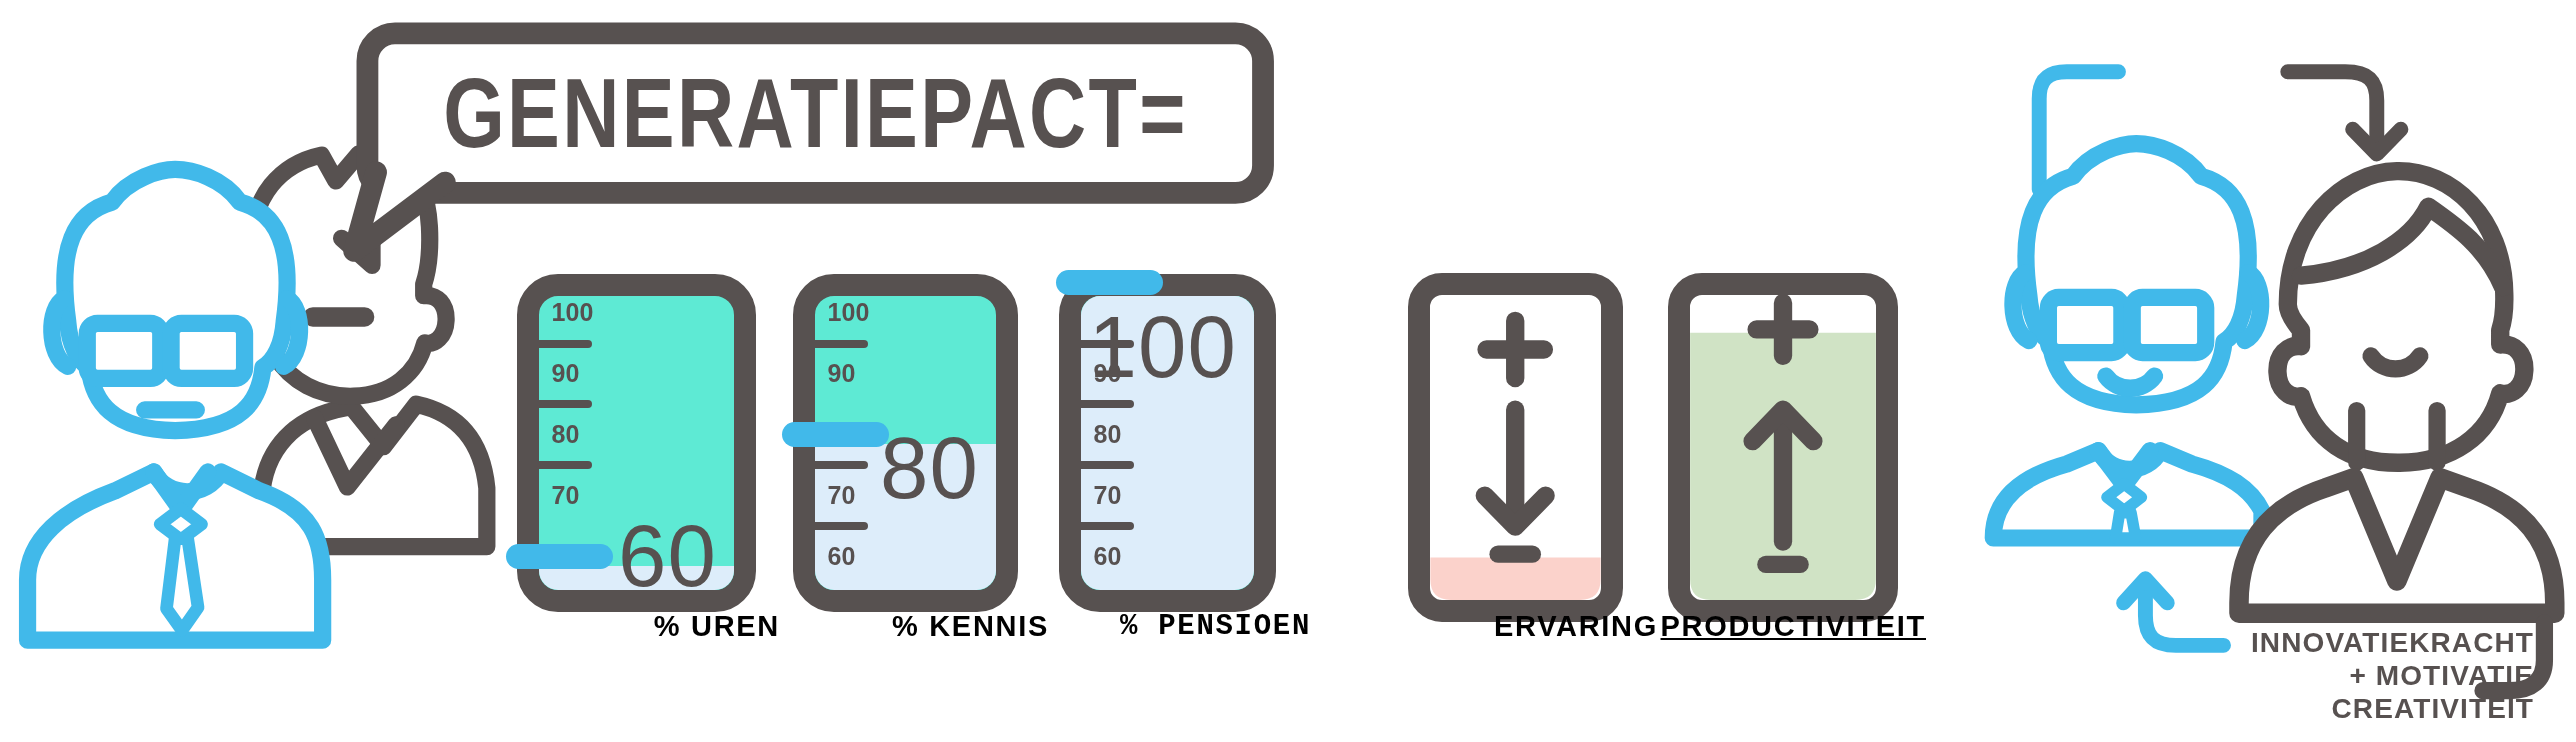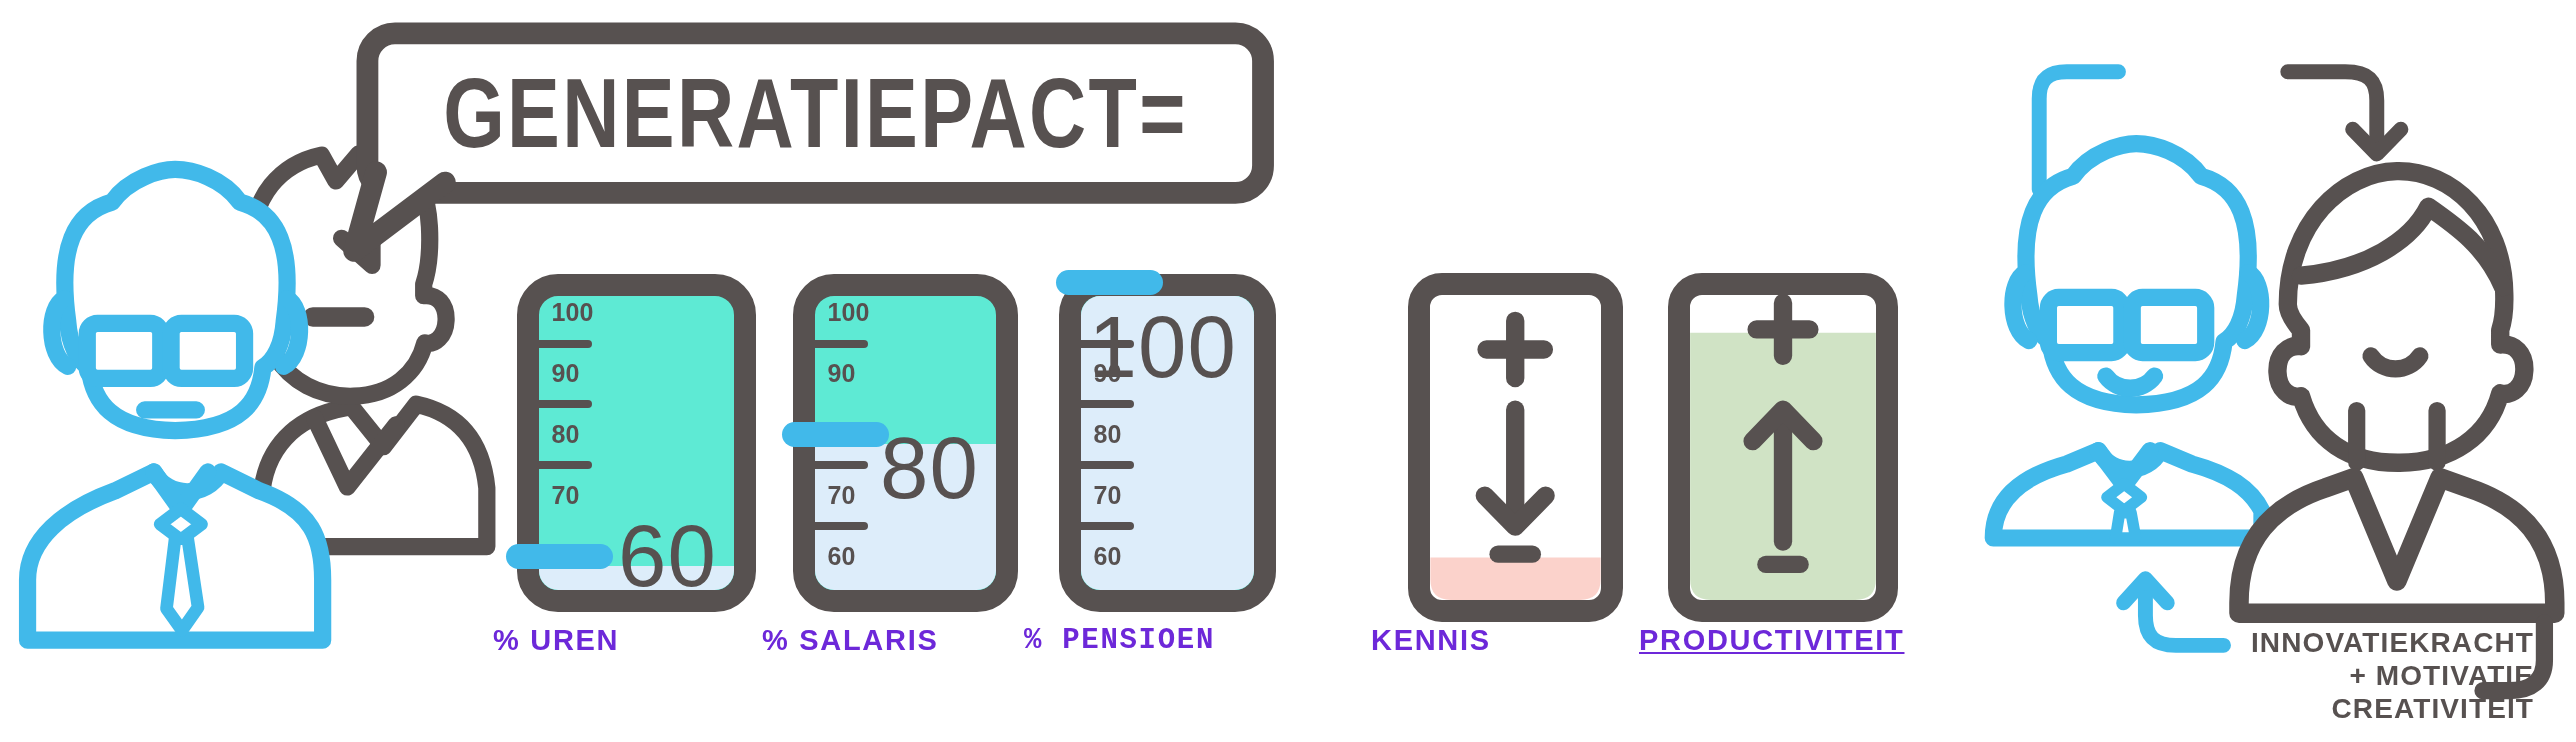--- a/index.html
+++ b/index.html
@@ -31,22 +31,22 @@
   }
   .gauge .tick{position:absolute;left:0;width:53px;height:8px;background:#575150;border-radius:0 4.6px 4.6px 0;}
   
   .indicator{
     position:absolute;top:273px;height:305px;background:#fff;
     border:22px solid #575150;border-radius:34px;
   }
   .indicator svg{position:absolute;left:0;top:0;}
   
   .caption{
-    position:absolute;top:624px;width:287px;text-align:left;
-    font-size:29px;font-weight:bold;color:#6d28d9;letter-spacing:1.7px;white-space:nowrap;
+    position:absolute;top:610px;width:287px;text-align:right;
+    font-size:29px;font-weight:bold;color:#000000;letter-spacing:1.7px;white-space:nowrap;
   }
   
   .exchangeLabel{
     position:absolute;text-align:center;font-size:28px;font-weight:bold;
     color:#575150;letter-spacing:1.1px;line-height:33px;white-space:nowrap;
   }
   #exchange-top{left:2061px;top:41px;width:293px;}
   #exchange-bottom{left:2184px;top:626px;width:350px;text-align:right;}
 </style>
 </head>
@@ -149,23 +149,23 @@
       <g stroke="#575150" stroke-linecap="round" stroke-linejoin="round" fill="none">
         <path d="M162,14 V106 M116,60 H208" stroke-width="32"></path>
         <path d="M162,430 V205" stroke-width="32"></path>
         <path d="M109,255 L162,200 L215,255" stroke-width="32"></path>
         <path d="M132,470 H192" stroke-width="30"></path>
       </g>
     </svg>
   </div>
 
   <div class="caption" style="left:493px;">% UREN</div>
-  <div class="caption" style="left:762px;">% SALARIS</div>
+  <div class="caption" style="left:762px;">% KENNIS</div>
   <div class="caption" style="left:1024px;font-family:Liberation Mono, monospace;">% PENSIOEN</div>
-  <div class="caption" style="left:1371px;">KENNIS</div>
+  <div class="caption" style="left:1371px;">ERVARING</div>
   <div class="caption" style="left:1639px;text-decoration:underline;">PRODUCTIVITEIT</div>
 
   <svg class="layer" viewBox="0 0 4487 1294">
 
     <g stroke="#41B9EA" stroke-width="30" fill="none" stroke-linecap="round" stroke-linejoin="round">
       <path d="M3690,125 L3600,125 C3565,125 3552,140 3552,172 L3552,330" stroke-width="26"></path>
       <path fill="#ffffff" d="M3472,937 C3472,870 3520,830 3600,808 L3655,785 C3678,828 3740,828 3763,785 L3818,808 C3880,825 3920,850 3940,890 L3940,937 Z"></path>
       <path d="M3655,785 L3700,845 L3745,785"></path>
       <path fill="#ffffff" stroke-width="20" d="M3700,843 l30,23 l-30,23 l-30,-23 Z"></path>
       <path fill="#ffffff" stroke-width="20" d="M3692,893 L3685,937 L3720,937 L3712,893 Z"></path>

